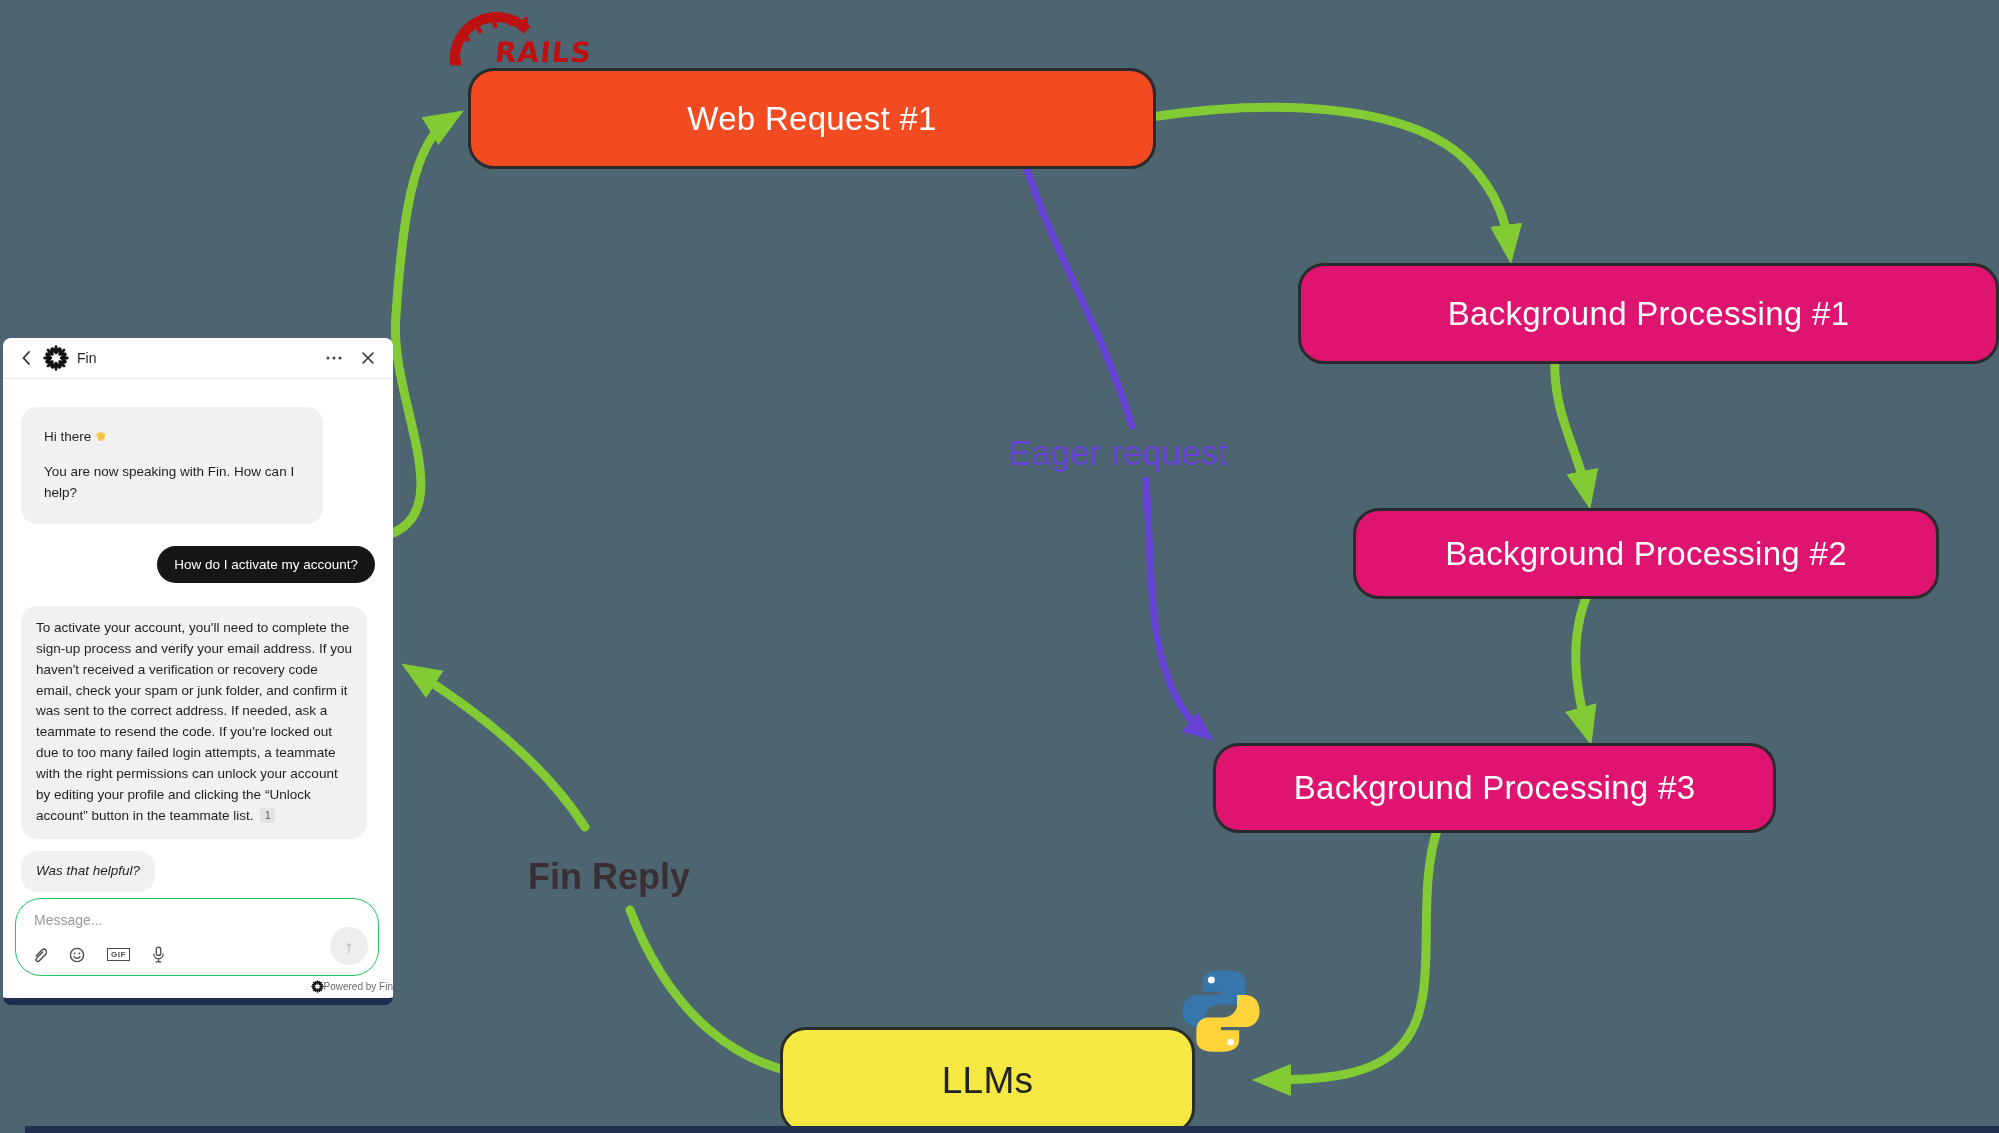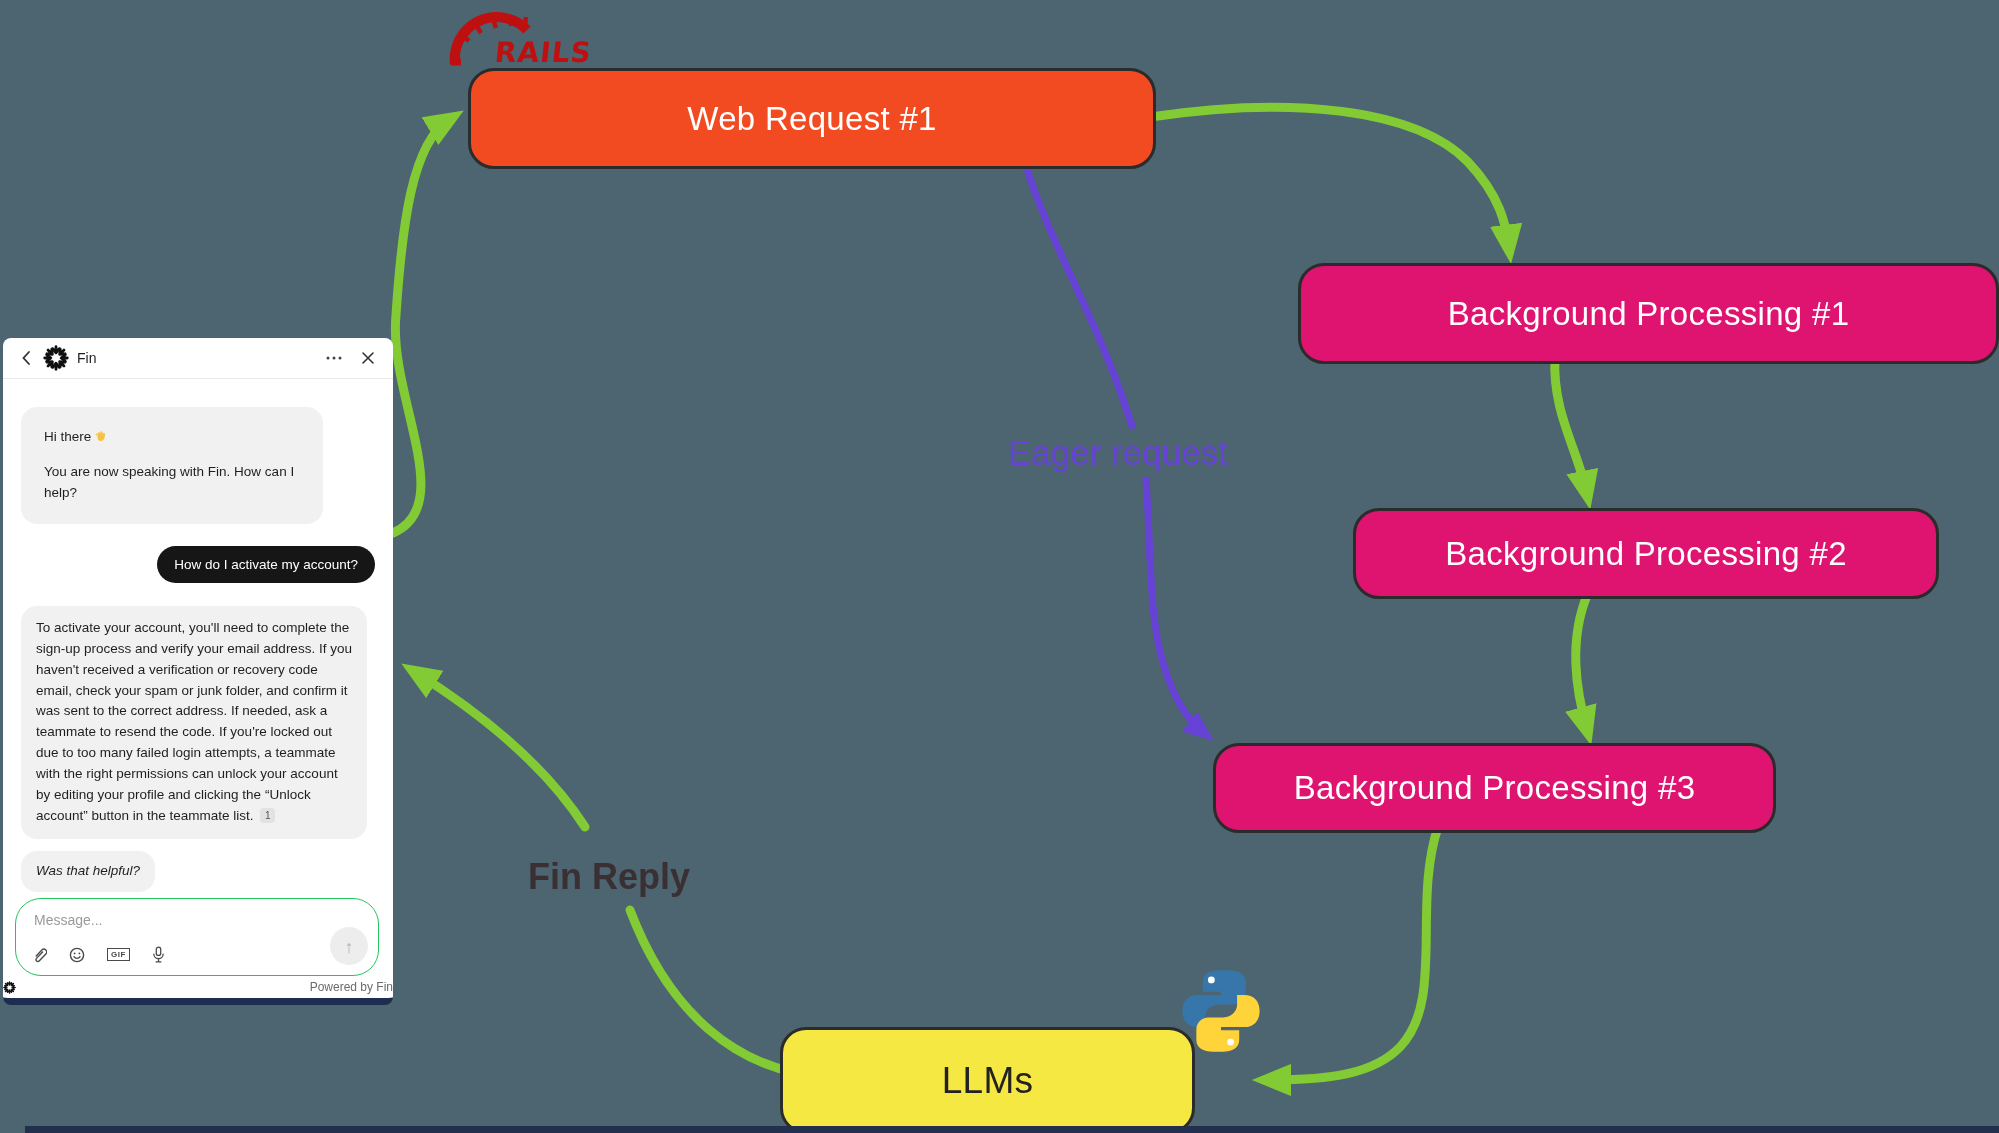--- a/index.html
+++ b/index.html
@@ -64,22 +64,22 @@
   .composer input::placeholder{color:#9a9a9a;}
   .cicons{position:absolute;left:14px;bottom:10px;display:flex;gap:18px;align-items:center;}
   .cbtn{background:none;border:none;padding:2px;cursor:pointer;display:flex;align-items:center;color:#4a4a4a;}
   .gif-box{border:1.6px solid #4a4a4a;border-radius:0;font-size:8px;font-weight:bold;
            padding:1px 3px;color:#4a4a4a;letter-spacing:.5px;}
   .send{
     position:absolute;right:10px;bottom:10px;width:38px;height:38px;border-radius:50%;
     background:#ededed;border:none;color:#b3b3b3;font-size:18px;line-height:38px;text-align:center;cursor:pointer;
   }
   .chat-footer{
-    position:absolute;left:0;top:642px;width:100%;display:flex;align-items:center;justify-content:space-between;
-    font-size:12px;color:#6b6b6b;
+    position:absolute;left:0;top:642px;width:100%;display:flex;align-items:center;justify-content:flex-end;
+    font-size:10px;color:#6b6b6b;
   }
   .wave{display:inline-block;vertical-align:-2px;margin-left:3px;}
 </style>
 </head>
 <body>
 
 <svg width="0" height="0" style="position:absolute" aria-hidden="true">
   <defs>
     <symbol id="finlogo" viewBox="0 0 24 24">
       <g stroke="#111" stroke-width="2.6" fill="none" stroke-linecap="round" stroke-linejoin="round">

